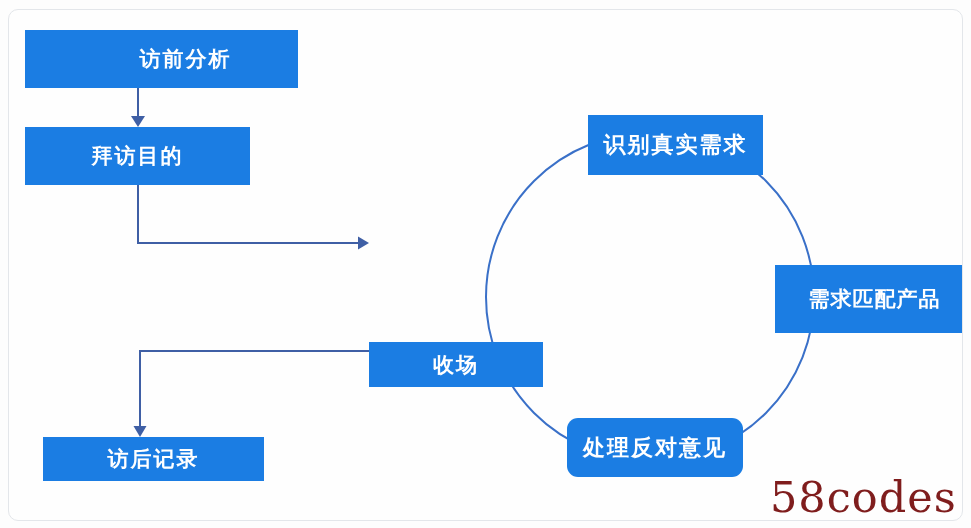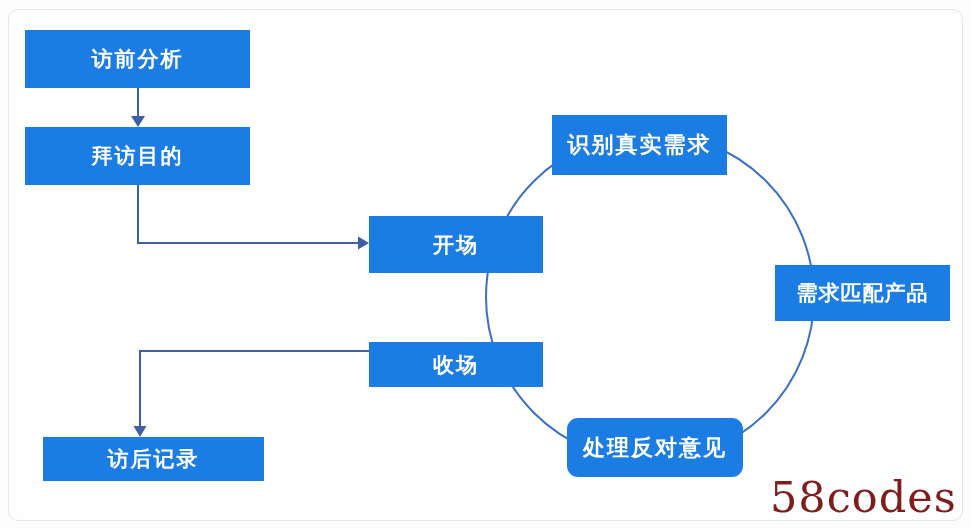--- a/index.html
+++ b/index.html
@@ -42,27 +42,27 @@
     display: flex;
     align-items: center;
     justify-content: center;
     background: #1b7de3;
     color: #ffffff;
     font-weight: bold;
     font-size: 21px;
     letter-spacing: 2px;
     white-space: nowrap;
   }
-  .n-pre    { left: 25px;  top: 30px;  width: 225px; height: 58px; }
+  .n-pre    { left: 25px;  top: 30px;  width: 225px; height: 58px; padding-left: 48px; }
   .n-goal   { left: 25px;  top: 127px; width: 225px; height: 58px; }
   .n-open   { left: 369px; top: 216px; width: 174px; height: 57px; }
   .n-close  { left: 369px; top: 342px; width: 174px; height: 45px; }
   .n-record { left: 27px;  top: 437px; width: 221px; height: 44px; margin-left: 16px; }
-  .n-needs  { left: 552px; top: 115px; width: 175px; height: 60px; font-size: 22px; }
-  .n-match  { left: 775px; top: 265px; width: 175px; height: 56px; font-size: 21px; letter-spacing: 1px; }
+  .n-needs  { left: 588px; top: 115px; width: 175px; height: 60px; font-size: 22px; }
+  .n-match  { left: 775px; top: 265px; width: 175px; height: 68px; font-size: 21px; letter-spacing: 1px; padding-left: 12px; }
   .n-object { left: 567px; top: 418px; width: 176px; height: 59px; font-size: 22px; border-radius: 11px; }
   
   .cycle-label {
     position: absolute;
     z-index: 1;
     left: 583px;
     top: 280px;
     width: 155px;
     text-align: center;
     font-size: 29px;
@@ -109,23 +109,20 @@
     </g>
   </svg>
 
 
   <div class="node n-pre">
     <span>访前分析</span>
   </div>
   <div class="node n-goal">
     <span>拜访目的</span>
   </div>
-  <div class="node n-open">
-    <span>开场</span>
-  </div>
   <div class="node n-close">
     <span>收场</span>
   </div>
   <div class="node n-record">
     <span>访后记录</span>
   </div>
   <div class="node n-needs">
     <span>识别真实需求</span>
   </div>
   <div class="node n-match">

